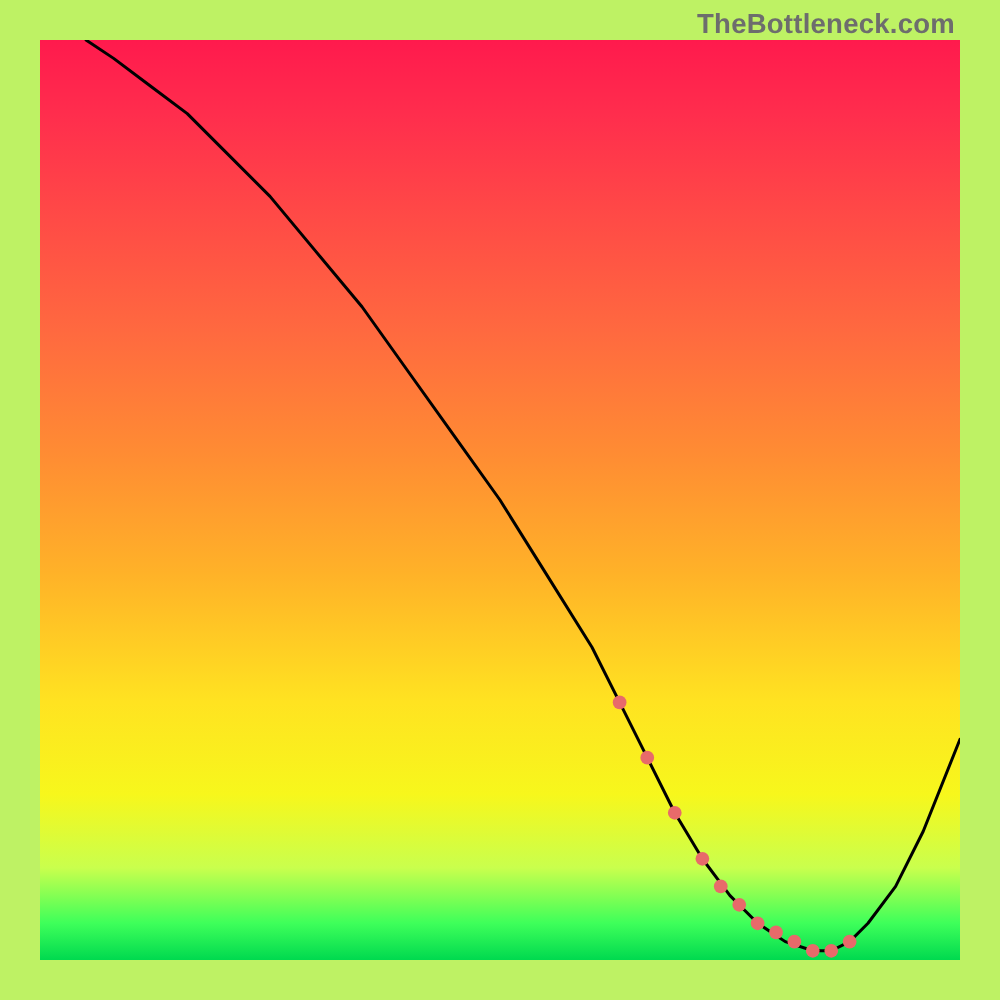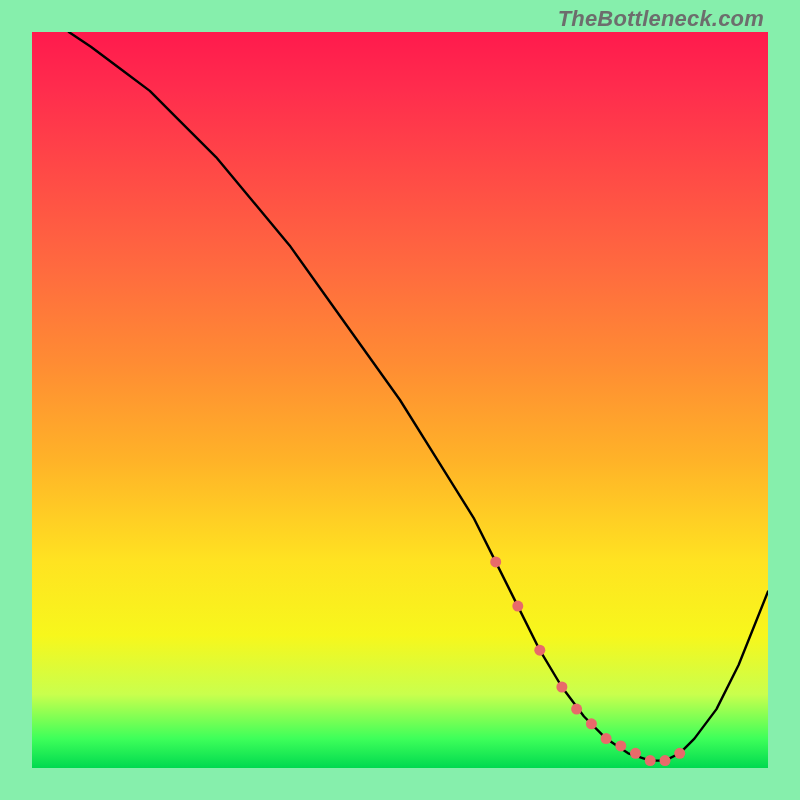--- a/index.html
+++ b/index.html
@@ -8,22 +8,21 @@
     width: 800px;
     height: 800px;
     background: #000;
     overflow: hidden;
     font-family: Arial, Helvetica, sans-serif;
   }
   .frame {
     position: relative;
     width: 800px;
     height: 800px;
-    background: #86efac;
-    font-style: italic;
+    background: #bef264;
   }
   .plot-area {
     position: absolute;
     left: 32px;
     top: 32px;
     width: 736px;
     height: 736px;
     
     background: linear-gradient(
       to bottom,

